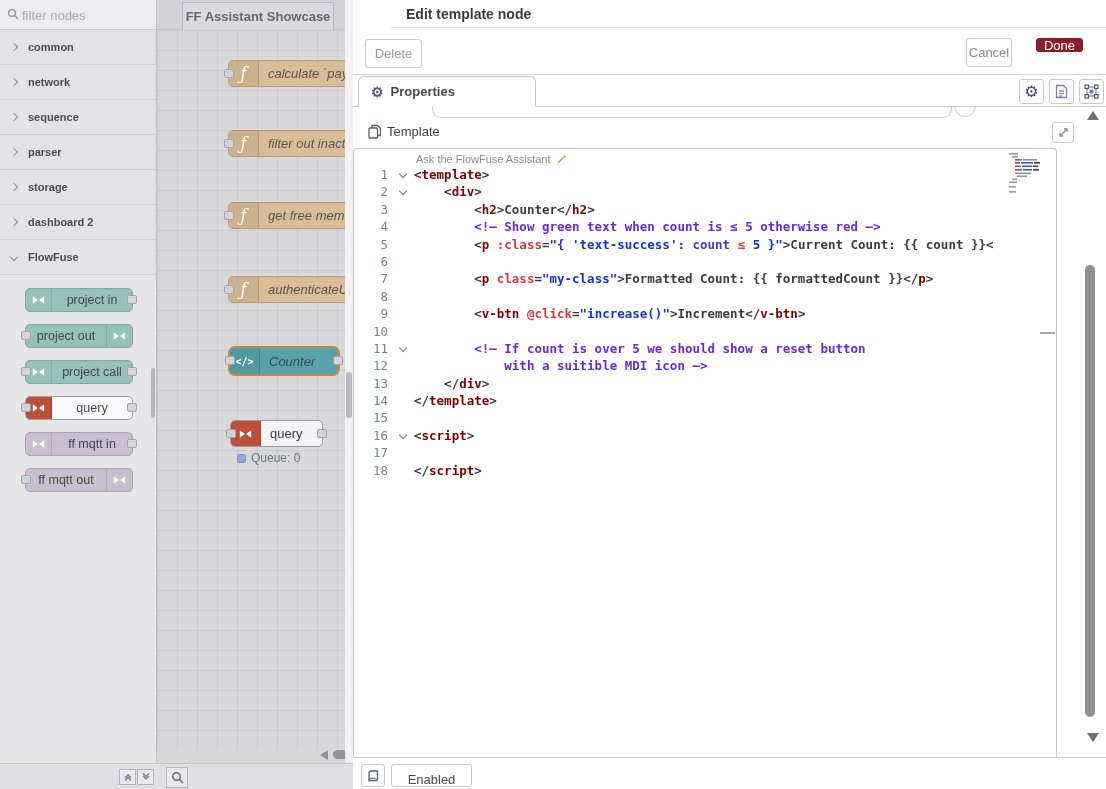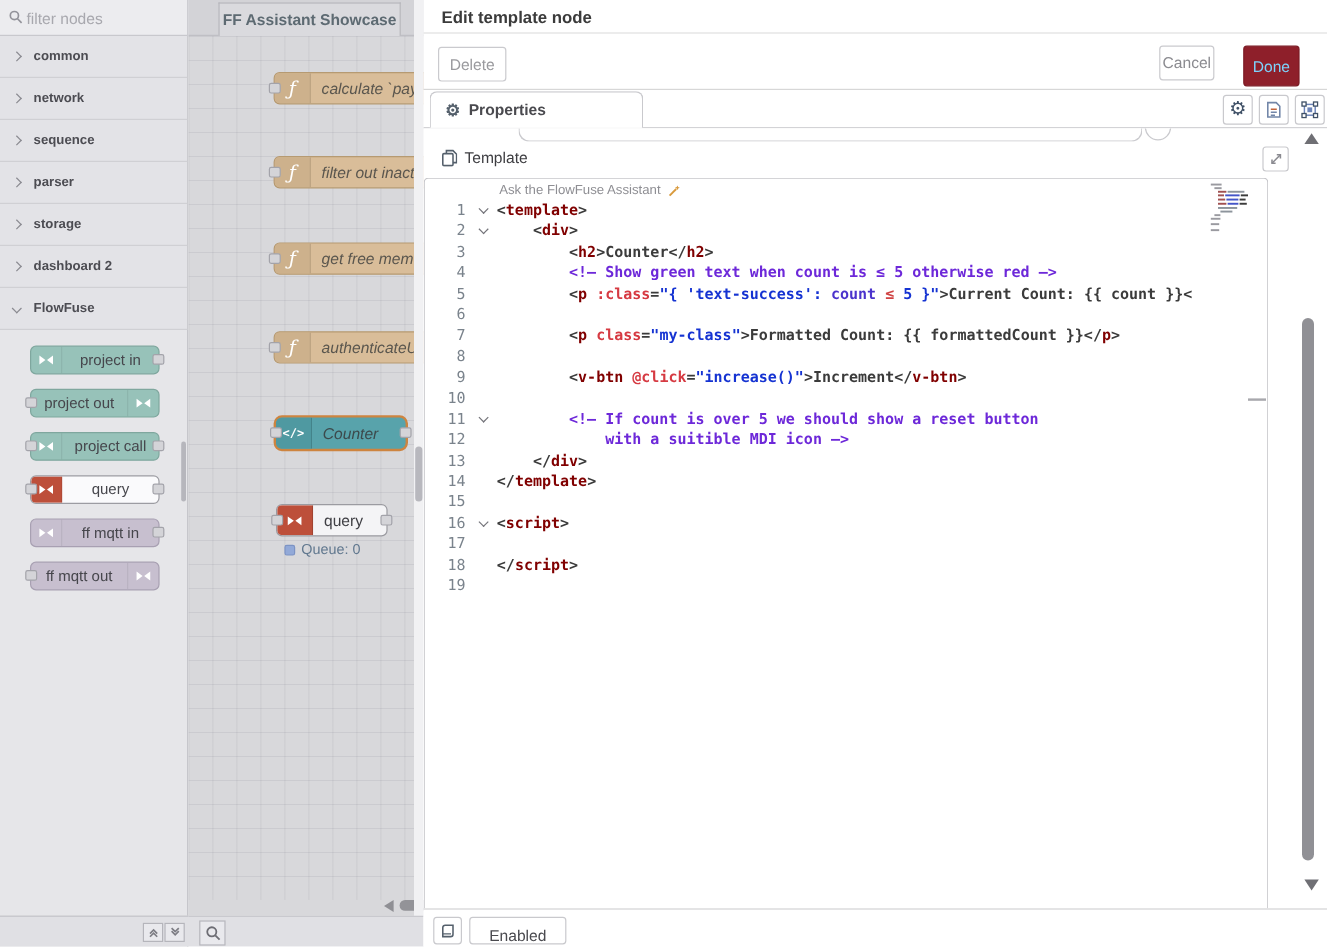--- a/index.html
+++ b/index.html
@@ -61,26 +61,26 @@
   .status-dot { width:9px; height:9px; background:#92a9d8; border:1px solid #7c93c4; border-radius:2px; margin-right:5px; }
   .h-scroll-thumb { position:absolute; left:176px; top:750px; width:117px; height:9px; background:#939398; border-radius:5px; }
   .h-scroll-arrow { position:absolute; left:163px; top:750px; width:0; height:0; border-top:5px solid transparent; border-bottom:5px solid transparent; border-right:8px solid #8f8f94; }
   .canvas-footer { position:absolute; left:157px; top:763px; width:196px; height:26px; background:#e0e0e4; border-top:1px solid #c4c4c9; }
   .zoom-btn { position:absolute; left:9px; top:3px; width:22px; height:21px; background:#e9e9ed; border:1px solid #b5b5bb; display:flex; align-items:center; justify-content:center; }
   .vscroll-strip { position:absolute; left:345px; top:0; width:8px; height:763px; background:#f1f1f3; }
   .vscroll-thumb { position:absolute; left:1px; top:372px; width:6px; height:46px; background:#b8b8be; border-radius:3px; }
 
   
   .dialog { position:absolute; left:353px; top:0; width:753px; height:789px; background:#fff; }
-  .dlg-title { height:28px; border-bottom:1px solid #e0e0e0; display:flex; align-items:center; padding-left:15px; font-size:14px; font-weight:bold; color:#3b3b3b; }
+  .dlg-title { height:28px; border-bottom:1px solid #e0e0e0; display:flex; align-items:center; padding-left:15px; font-size:14px; font-weight:bold; color:#3b3b3b;margin-left:38px; }
   .dlg-btnrow { position:relative; height:47px; border-bottom:1px solid #d7d7d7; }
   .btn { position:absolute; border-radius:3px; font-size:13px; display:flex; align-items:center; justify-content:center; cursor:pointer; }
   .btn-delete { left:12px; top:11px; width:57px; height:29px; border:1px solid #cacace; background:#fff; color:#9a9a9e; }
   .btn-cancel { left:613px; top:10px; width:46px; height:29px; border:1px solid #cacace; background:#fff; color:#8b8b90; }
-  .btn-done { left:683px; top:10px; width:47px; height:34px; background:#8e1f2a; color:#7dd3fc; border:1px solid #7c1b25; }
+  .btn-done { left:683px; top:10px; width:47px; height:14px; background:#8e1f2a; color:#ffffff; border:1px solid #7c1b25; }
   .dlg-tabrow { position:relative; height:32px; border-bottom:1px solid #c9c9cd; background:#fff; }
   .props-tab { position:absolute; left:5px; top:1px; width:178px; height:31px; background:#fff; border:1px solid #c9c9cd; border-bottom:1px solid #fff; border-radius:6px 6px 0 0; display:flex; align-items:center; padding-left:12px; gap:7px; font-size:13px; font-weight:600; color:#4a4a4f; z-index:2; }
   .gear-glyph { font-size:14px; color:#55606c; line-height:1; }
   .tab-icon-btn { position:absolute; top:4px; width:25px; height:25px; border:1px solid #c9c9cd; border-radius:3px; background:#fff; display:flex; align-items:center; justify-content:center; }
   .dlg-content { position:relative; height:650px; overflow:hidden; background:#fff; }
   .remnant-input { position:absolute; left:79px; top:-9px; width:520px; height:20px; border:1px solid #cacace; border-top:none; border-radius:0 0 9px 9px; background:#fff; }
   .remnant-circle { position:absolute; left:601px; top:-12px; width:22px; height:22px; border:1px solid #cacace; border-radius:50%; background:#fff; }
   .tri-up { position:absolute; width:0; height:0; border-left:6px solid transparent; border-right:6px solid transparent; border-bottom:9px solid #6f6f74; }
   .tri-down { position:absolute; width:0; height:0; border-left:6px solid transparent; border-right:6px solid transparent; border-top:9px solid #6f6f74; }
   .tmpl-row { position:absolute; left:15px; top:17px; display:flex; align-items:center; gap:6px; font-size:13px; color:#3e3e42; }
@@ -463,25 +463,20 @@
             </div>
             <div class="code-line">
               <span class="ln">17</span>
               <span class="fold"></span>
               <span class="code"></span>
             </div>
             <div class="code-line">
               <span class="ln">18</span>
               <span class="fold"></span>
               <span class="code"><span class="tok-p">&lt;/</span><span class="tok-tag">script</span><span class="tok-p">&gt;</span></span>
-            </div>
-            <div class="code-line">
-              <span class="ln">19</span>
-              <span class="fold"></span>
-              <span class="code"></span>
             </div>
           </div>
         <svg class="minimap" viewBox="0 0 40 44">
           <rect x="6" y="1" width="9" height="1.6" fill="#9a9aa0"></rect>
           <rect x="9" y="4" width="6" height="1.6" fill="#9a9aa0"></rect>
           <rect x="12" y="7" width="7" height="1.6" fill="#a05050"></rect>
             <rect x="20" y="7" width="14" height="1.6" fill="#8d949c"></rect>
           <rect x="12" y="10" width="5" height="1.6" fill="#a05050"></rect>
             <rect x="18" y="10" width="12" height="1.6" fill="#4455c8"></rect>
             <rect x="31" y="10" width="6" height="1.6" fill="#3b3b3b"></rect>

